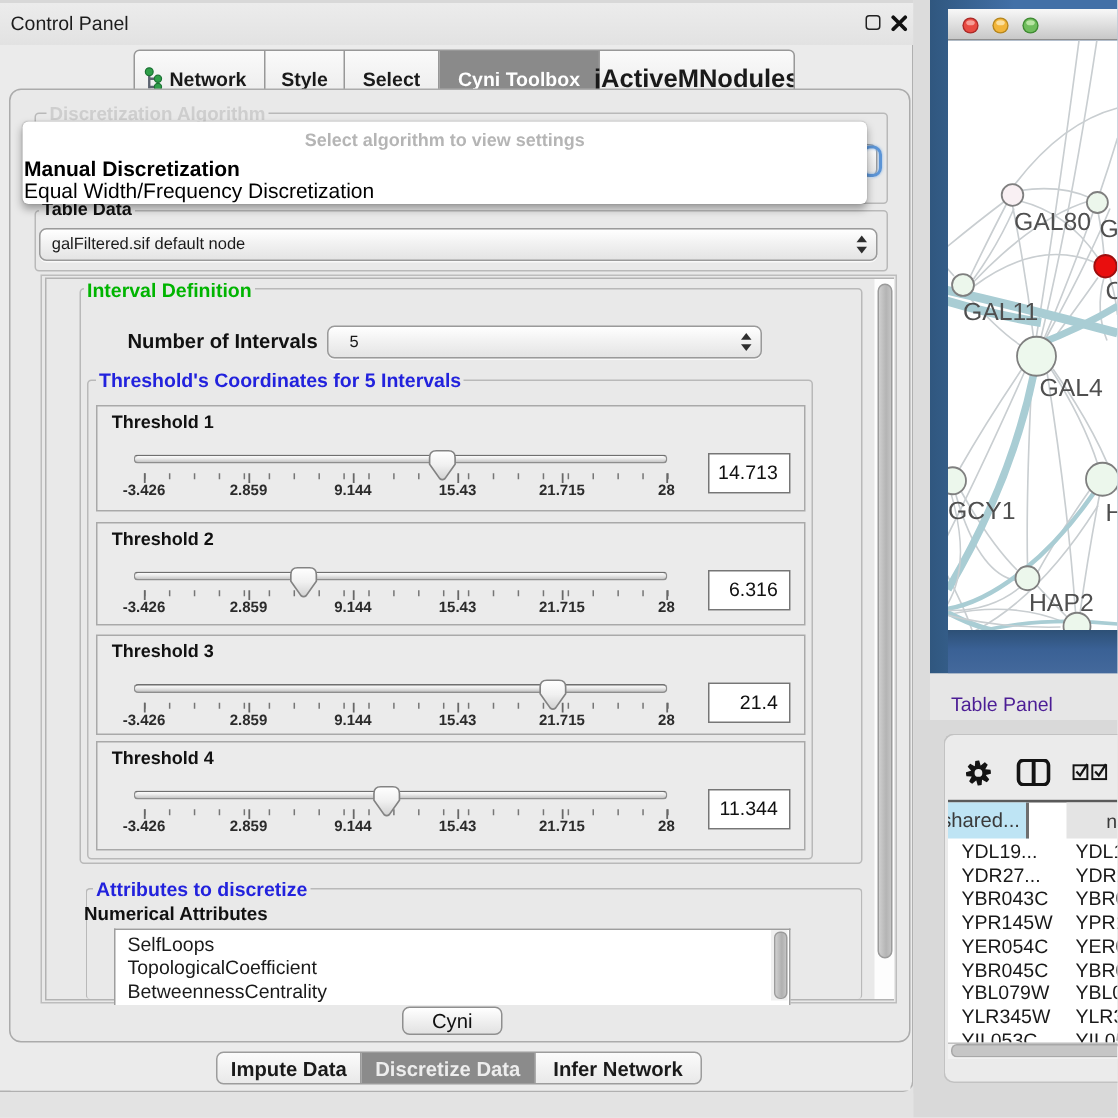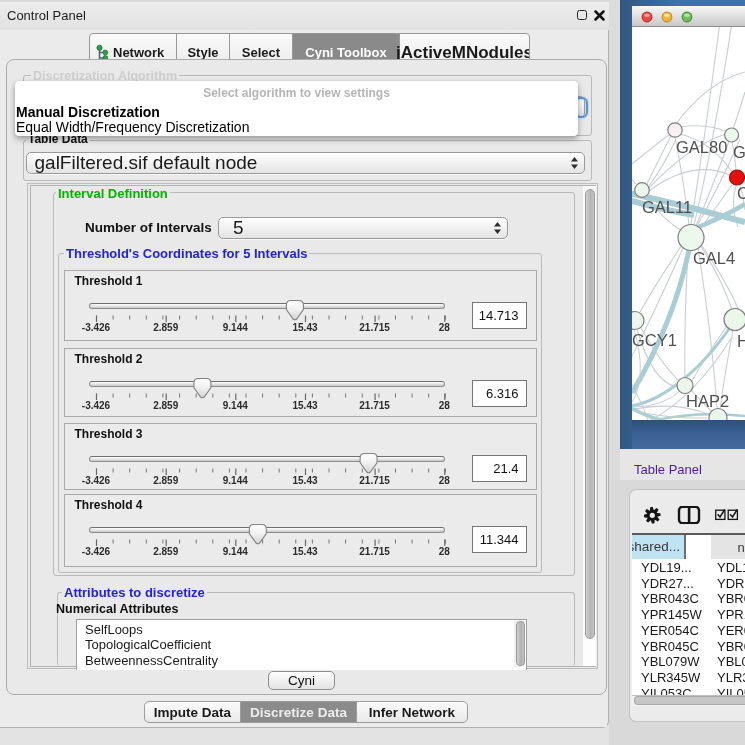--- a/index.html
+++ b/index.html
@@ -2,21 +2,21 @@
 <html><head>
 <meta charset="utf-8">
 <style>
 * { margin:0; padding:0; box-sizing:border-box; }
 html,body { width:745px; height:745px; overflow:hidden; }
 body { background:#e3e3e3; font-family:"Liberation Sans", sans-serif; position:relative; }
 .abs { position:absolute; }
 .grpTitle { position:absolute; font-size:12px; font-weight:bold; background:#e9e9e9; padding:0 2px; }
 .grpBox { position:absolute; border:1px solid #b9b9b9; border-radius:3px; }
 .combo { position:absolute; background:linear-gradient(#ffffff,#f2f2f2 45%,#e4e4e4); border:1px solid #9a9a9a; border-radius:5px; box-shadow:0 1px 0 rgba(255,255,255,.7); }
-.combo .ctext { position:absolute; left:11px; top:50%; transform:translateY(-50%); font-size:19px; color:#1a1a1a; }
+.combo .ctext { position:absolute; left:11px; top:50%; transform:translateY(-50%); font-size:11px; color:#1a1a1a; }
 .carrows { position:absolute; right:5.5px; top:50%; transform:translateY(-50%); width:9px; height:13px; }
 .tpanel { position:absolute; background:#ebebeb; border:1px solid #a9a9a9; }
 .ptitle { position:absolute; left:10px; top:3.5px; font-size:12px; font-weight:bold; color:#111; }
 .track { position:absolute; left:88px; width:356px; height:5.5px; border:1px solid #8e8e8e; border-top-color:#6f6f6f; border-radius:3px; background:linear-gradient(#fbfbfb,#ececec 40%,#c6c6c6); }
 .vfield { position:absolute; left:407px; width:55px; height:27px; background:#fff; border:1.3px solid #767676; }
 .vfield span { position:absolute; right:7px; top:50%; transform:translateY(-50%); font-size:13px; color:#111; }
 .tlabel { position:absolute; font-size:10px; font-weight:bold; color:#2b2b2b; transform:translateX(-50%); }
 </style>
 </head>
 <body>

